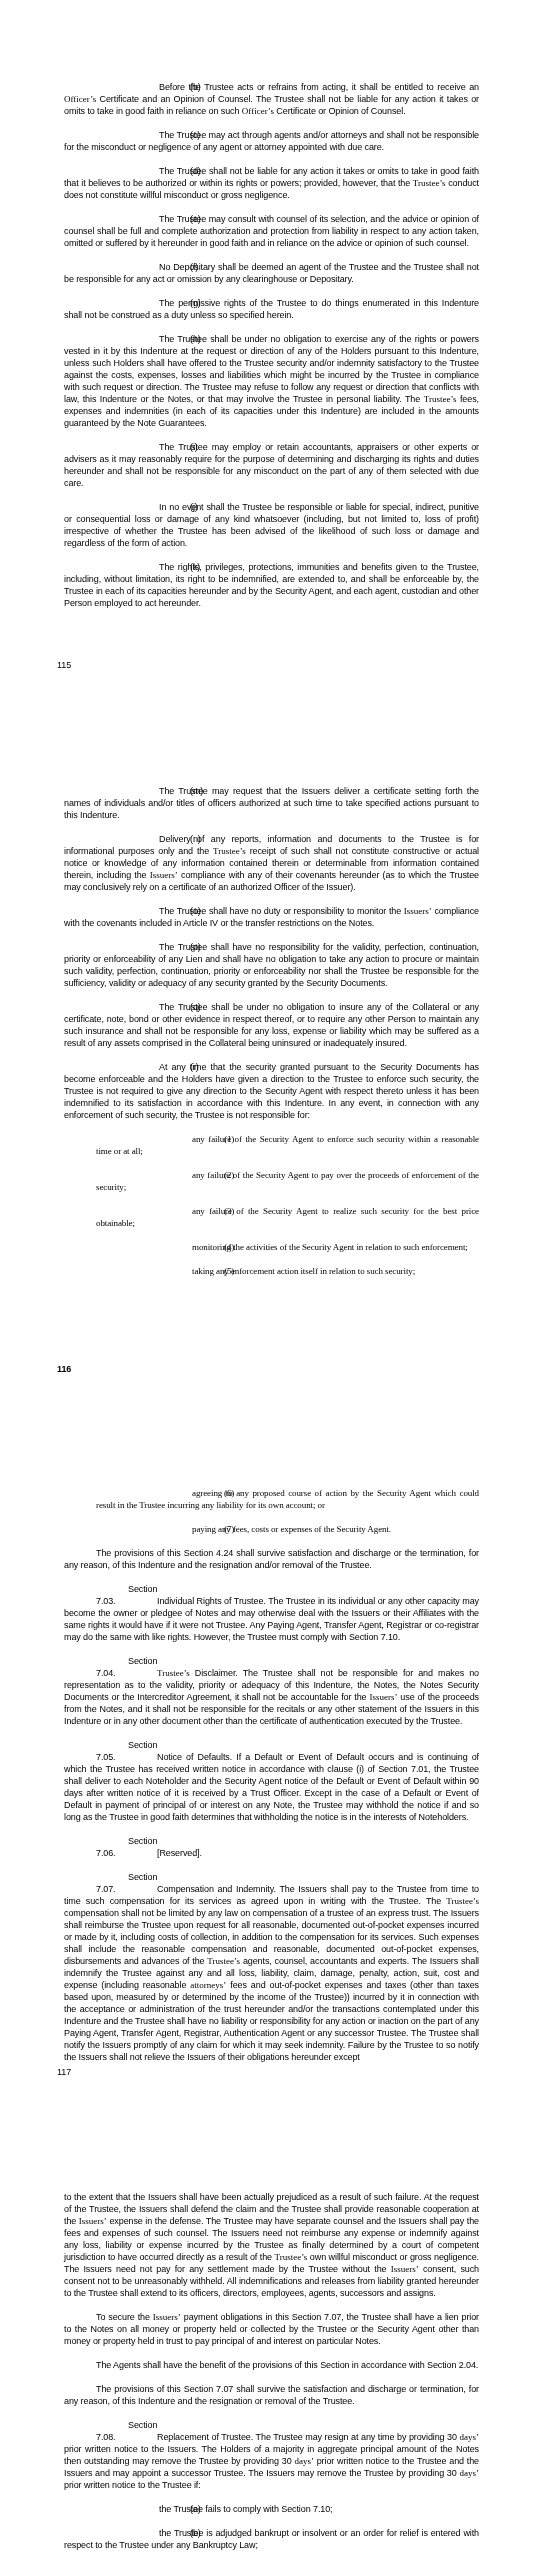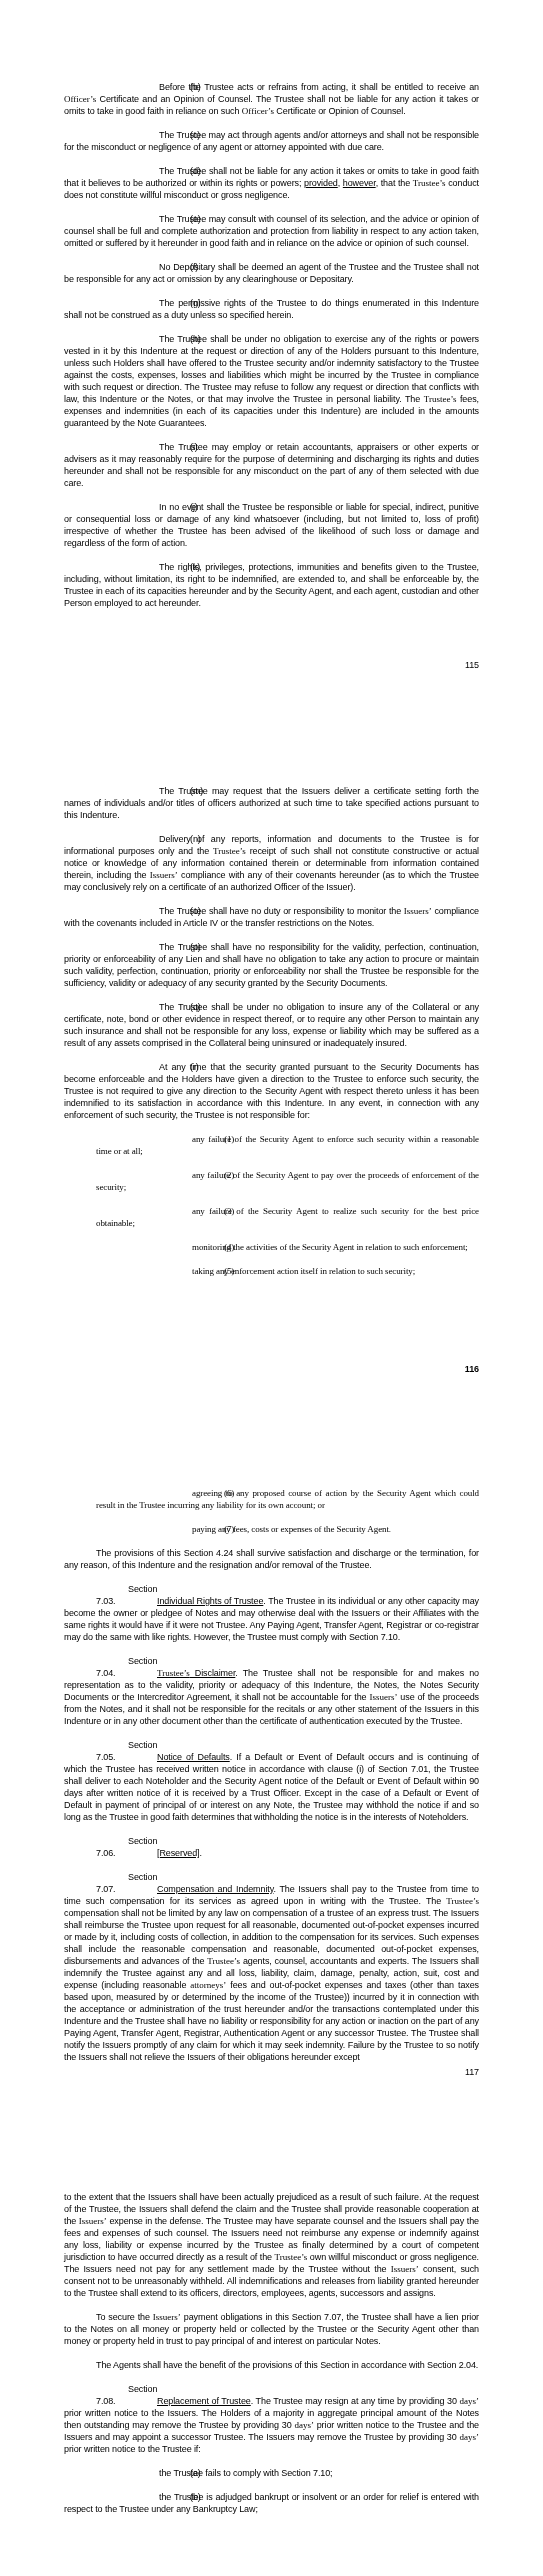--- a/index.html
+++ b/index.html
@@ -2,33 +2,33 @@
 <html style="font-size:8.2px"><head>
 <meta charset="utf-8">
 <style>
   html,body{margin:0;padding:0;}
   body{
     width:544px;height:2813px;background:#ffffff;position:relative;overflow:hidden;
     font-family:"Liberation Sans",sans-serif;font-size:9px;line-height:12px;
     color:#000;letter-spacing:-0.1px;
   }
   .page-body{position:absolute;left:64px;width:415px;}
-  .page-num{position:absolute;left:64px;width:415px;text-align:right;}
+  .page-num{position:absolute;left:57px;width:415px;text-align:left;}
   .page-body p{margin:12px 0 0 0;text-align:justify;}
   .page-body p:first-child{margin-top:16px;}
   .lbl{display:inline-block;}
   .p-item{text-indent:63px;}
   .p-item .lbl{width:32px;}
   .p-sub{padding-left:32px;text-indent:64px;font-family:Liberation Serif, serif;}
   .p-sub .lbl{width:32px;}
   .p-plain{text-indent:32px;}
   .p-section{text-indent:32px;}
   .p-section .lbl{width:61px;}
   .p-cont{text-indent:0;}
-  .u{text-decoration:underline;margin-top:20px;}
+  .u{margin-top:20px;}
   .serif{font-family:"Liberation Serif",serif;letter-spacing:0;}
   
   #pg-body-0{top:65px;}  #pg-num-0{top:659px;}
   #pg-body-1{top:769px;} #pg-num-1{top:1363px;font-weight:bold;}
   #pg-body-2{top:1471px;} #pg-num-2{top:2066px;}
   #pg-body-3{top:2175px;}
 </style>
 </head>
 <body>
 
@@ -68,18 +68,19 @@
       <p class="p-section"><span class="lbl">Section 7.04.</span><span class="u"><span class="serif">Trustee’s</span> Disclaimer</span>. The Trustee shall not be responsible for and makes no representation as to the validity, priority or adequacy of this Indenture, the Notes, the Notes Security Documents or the Intercreditor Agreement, it shall not be accountable for the <span class="serif">Issuers’</span> use of the proceeds from the Notes, and it shall not be responsible for the recitals or any other statement of the Issuers in this Indenture or in any other document other than the certificate of authentication executed by the Trustee.</p>
       <p class="p-section"><span class="lbl">Section 7.05.</span><span class="u">Notice of Defaults</span>. If a Default or Event of Default occurs and is continuing of which the Trustee has received written notice in accordance with clause (i) of Section 7.01, the Trustee shall deliver to each Noteholder and the Security Agent notice of the Default or Event of Default within 90 days after written notice of it is received by a Trust Officer. Except in the case of a Default or Event of Default in payment of principal of or interest on any Note, the Trustee may withhold the notice if and so long as the Trustee in good faith determines that withholding the notice is in the interests of Noteholders.</p>
       <p class="p-section"><span class="lbl">Section 7.06.</span><span class="u">[Reserved]</span>.</p>
       <p class="p-section"><span class="lbl">Section 7.07.</span><span class="u">Compensation and Indemnity</span>. The Issuers shall pay to the Trustee from time to time such compensation for its services as agreed upon in writing with the Trustee. The <span class="serif">Trustee’s</span> compensation shall not be limited by any law on compensation of a trustee of an express trust. The Issuers shall reimburse the Trustee upon request for all reasonable, documented out-of-pocket expenses incurred or made by it, including costs of collection, in addition to the compensation for its services. Such expenses shall include the reasonable compensation and reasonable, documented out-of-pocket expenses, disbursements and advances of the <span class="serif">Trustee’s</span> agents, counsel, accountants and experts. The Issuers shall indemnify the Trustee against any and all loss, liability, claim, damage, penalty, action, suit, cost and expense (including reasonable <span class="serif">attorneys’</span> fees and out-of-pocket expenses and taxes (other than taxes based upon, measured by or determined by the income of the Trustee)) incurred by it in connection with the acceptance or administration of the trust hereunder and/or the transactions contemplated under this Indenture and the Trustee shall have no liability or responsibility for any action or inaction on the part of any Paying Agent, Transfer Agent, Registrar, Authentication Agent or any successor Trustee. The Trustee shall notify the Issuers promptly of any claim for which it may seek indemnity. Failure by the Trustee to so notify the Issuers shall not relieve the Issuers of their obligations hereunder except</p>
     </div>
     <div class="page-num" id="pg-num-2">117</div>
     <div class="page-body" id="pg-body-3">
       <p class="p-cont">to the extent that the Issuers shall have been actually prejudiced as a result of such failure. At the request of the Trustee, the Issuers shall defend the claim and the Trustee shall provide reasonable cooperation at the <span class="serif">Issuers’</span> expense in the defense. The Trustee may have separate counsel and the Issuers shall pay the fees and expenses of such counsel. The Issuers need not reimburse any expense or indemnify against any loss, liability or expense incurred by the Trustee as finally determined by a court of competent jurisdiction to have occurred directly as a result of the <span class="serif">Trustee’s</span> own willful misconduct or gross negligence. The Issuers need not pay for any settlement made by the Trustee without the <span class="serif">Issuers’</span> consent, such consent not to be unreasonably withheld. All indemnifications and releases from liability granted hereunder to the Trustee shall extend to its officers, directors, employees, agents, successors and assigns.</p>
       <p class="p-plain">To secure the <span class="serif">Issuers’</span> payment obligations in this Section 7.07, the Trustee shall have a lien prior to the Notes on all money or property held or collected by the Trustee or the Security Agent other than money or property held in trust to pay principal of and interest on particular Notes.</p>
       <p class="p-plain">The Agents shall have the benefit of the provisions of this Section in accordance with Section 2.04.</p>
+      <p class="p-plain">The provisions of this Section 7.07 shall survive the satisfaction and discharge or termination, for any reason, of this Indenture and the resignation or removal of the Trustee.</p>
       <p class="p-section"><span class="lbl">Section 7.08.</span><span class="u">Replacement of Trustee</span>. The Trustee may resign at any time by providing 30 <span class="serif">days’</span> prior written notice to the Issuers. The Holders of a majority in aggregate principal amount of the Notes then outstanding may remove the Trustee by providing 30 <span class="serif">days’</span> prior written notice to the Trustee and the Issuers and may appoint a successor Trustee. The Issuers may remove the Trustee by providing 30 <span class="serif">days’</span> prior written notice to the Trustee if:</p>
       <p class="p-item"><span class="lbl">(a)</span>the Trustee fails to comply with Section 7.10;</p>
       <p class="p-item"><span class="lbl">(b)</span>the Trustee is adjudged bankrupt or insolvent or an order for relief is entered with respect to the Trustee under any Bankruptcy Law;</p>
     </div>
   </div>
 
 
 </body></html>

